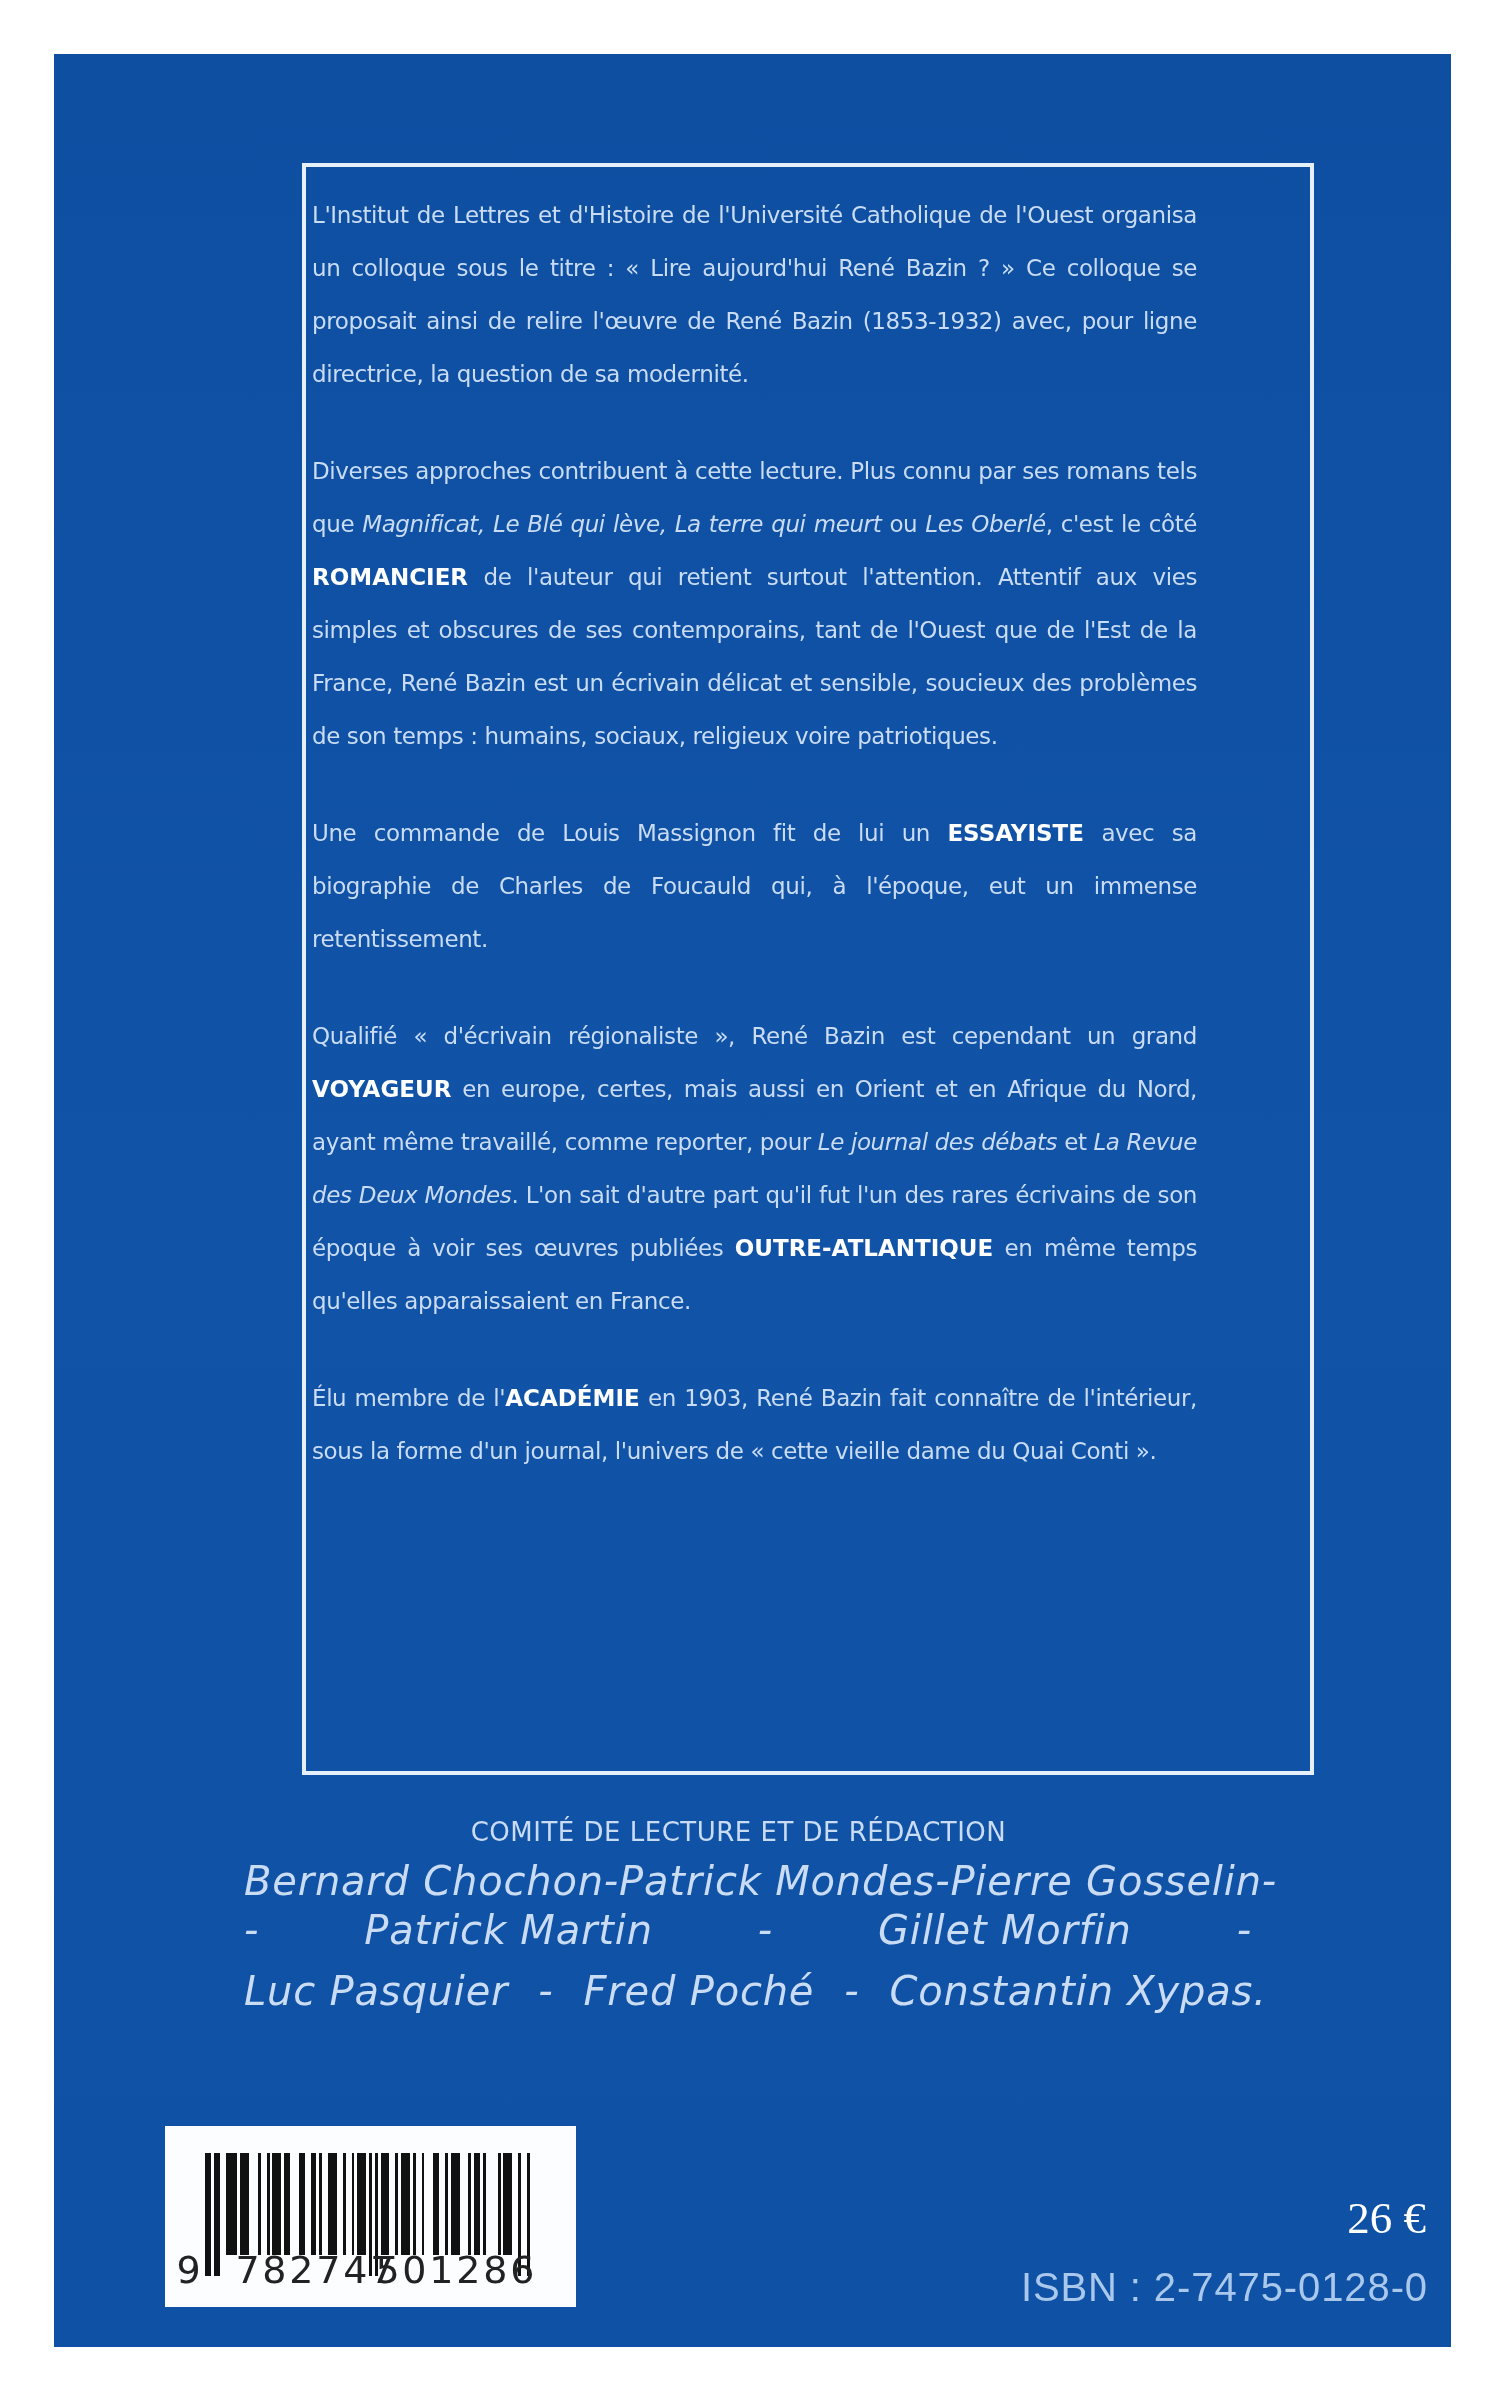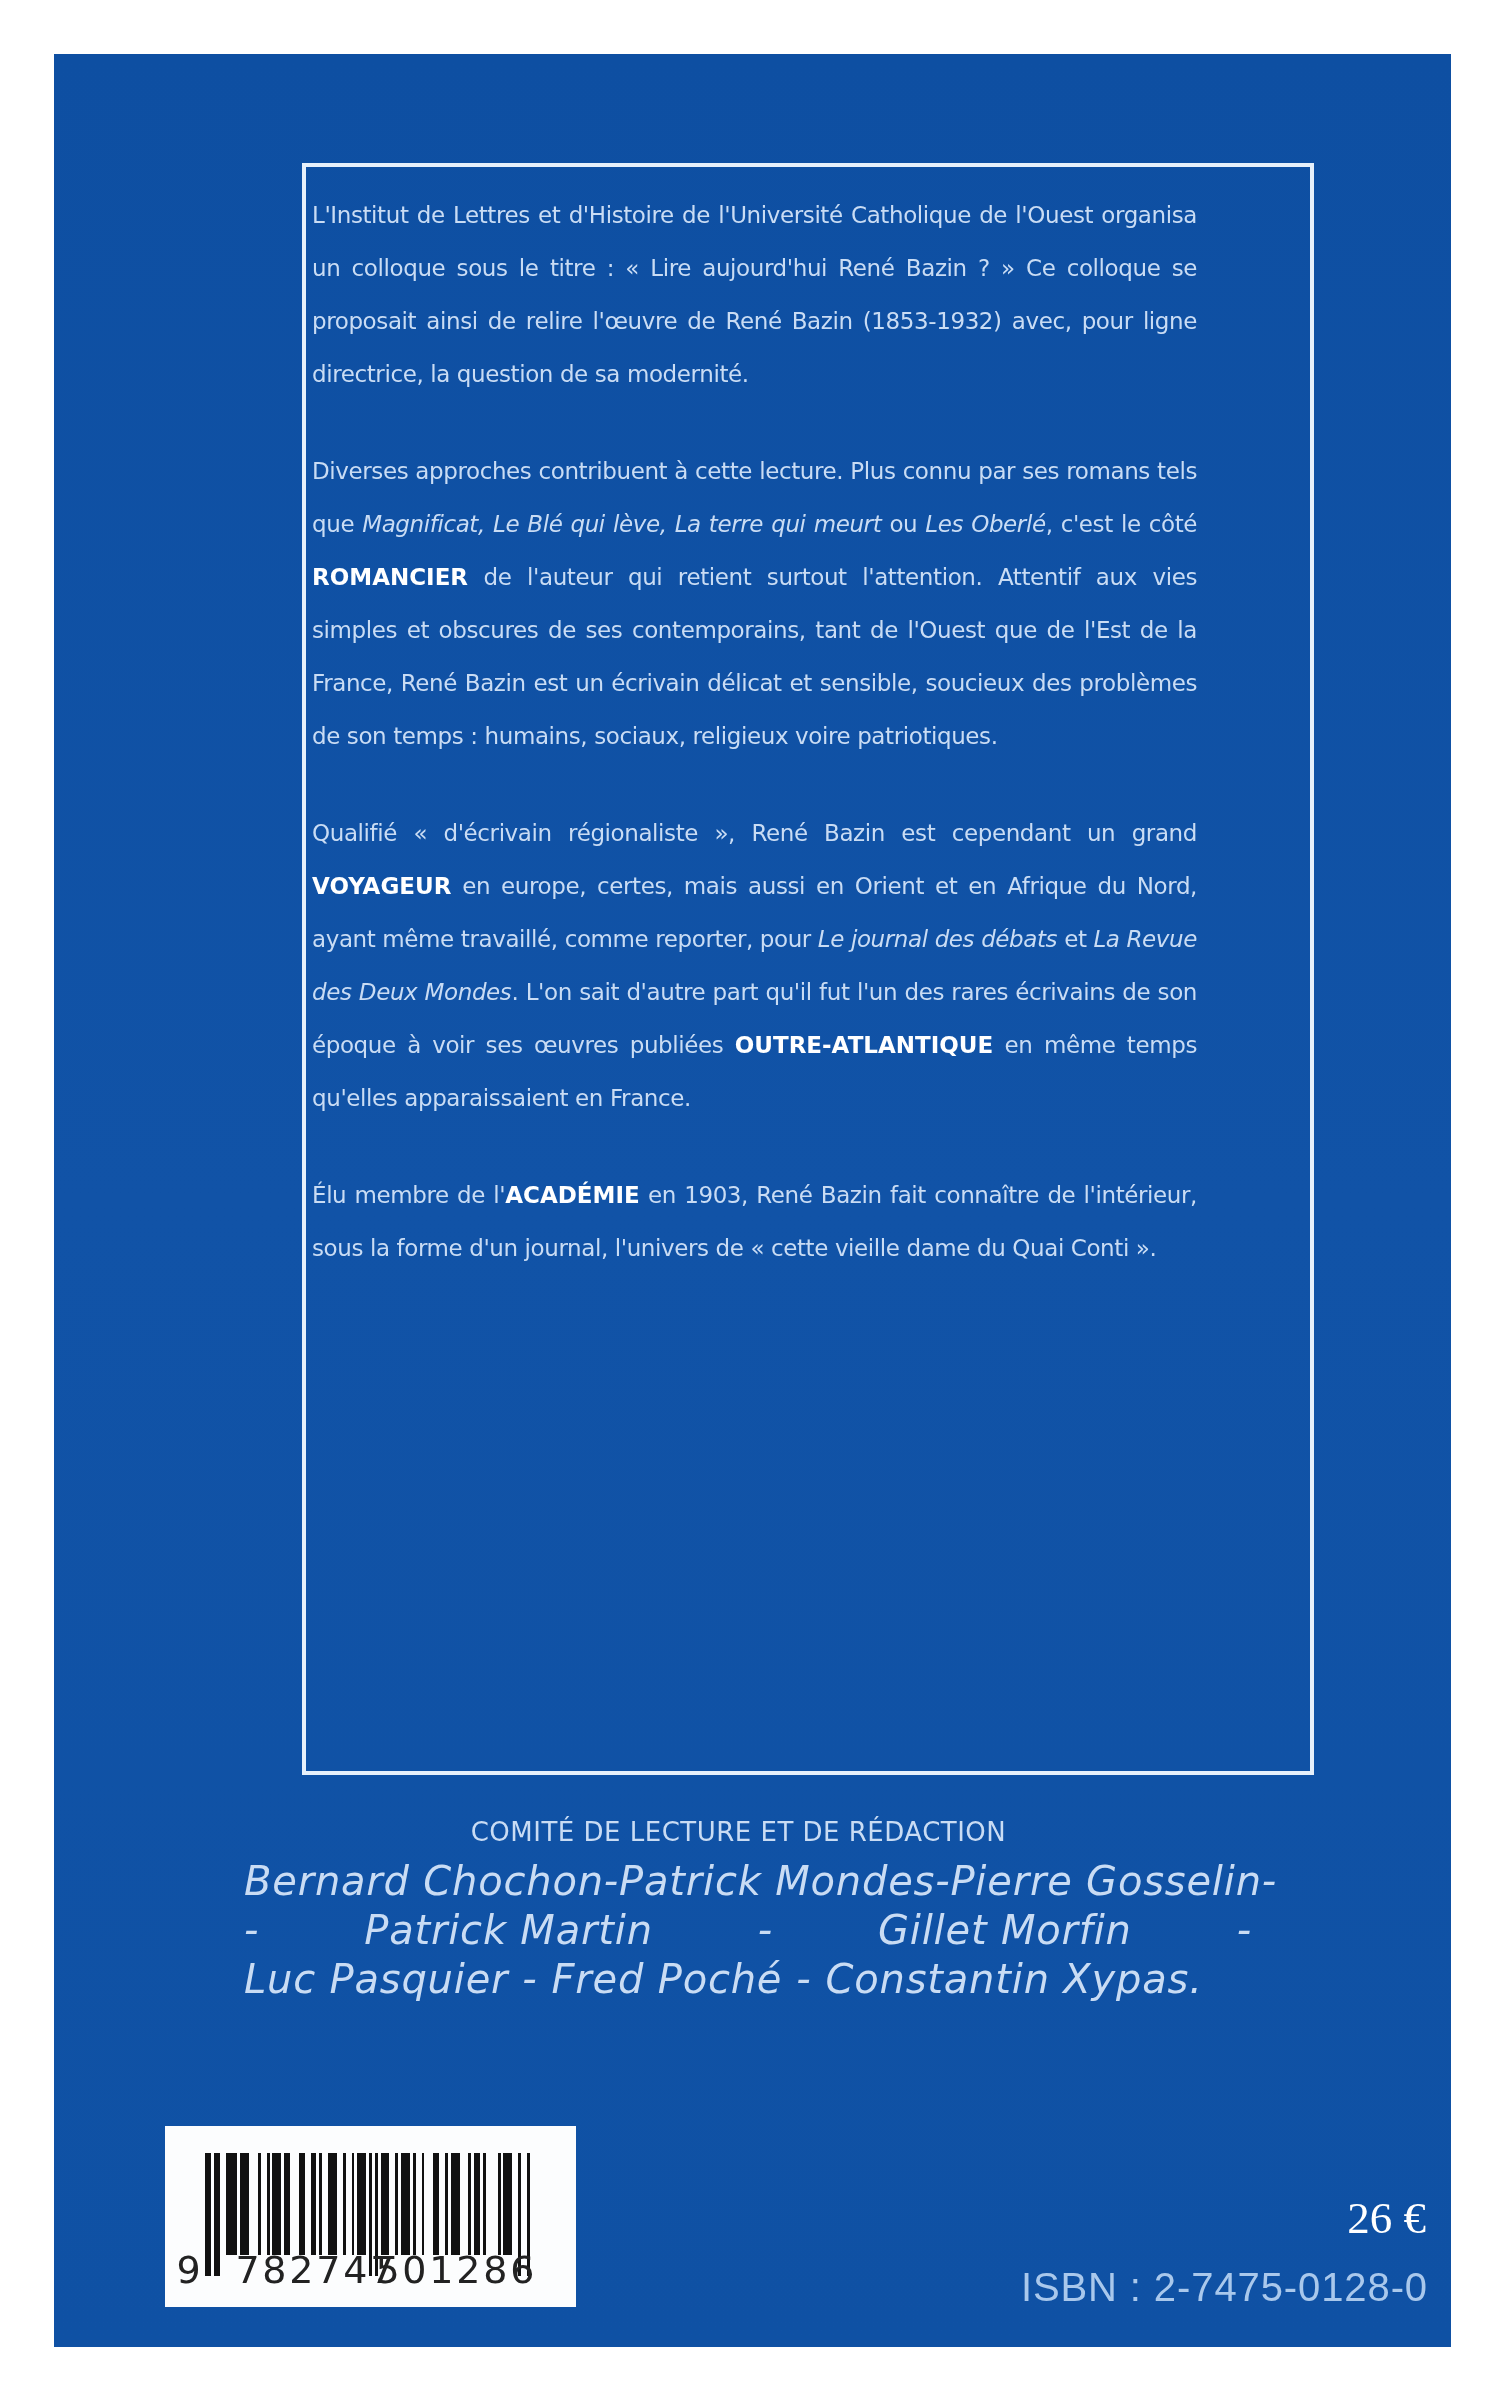--- a/index.html
+++ b/index.html
@@ -76,21 +76,22 @@
       text-align: justify;
       text-align-last: justify;
       font-style: italic;
       letter-spacing: 0.8px;
       white-space: nowrap;
       display: flex;
       justify-content: space-between;
     }
     .committee-line.last {
       justify-content: flex-start;
-      gap: 14px;
+      gap: 30px;
+      margin-top: 12px;
     }
     .barcode-box {
       position: absolute;
       left: 165px;
       top: 2126px;
       width: 411px;
       height: 181px;
       background: #fcfdfe;
     }
     .bars {
@@ -144,20 +145,21 @@
 </head>
 <body>
 
 <div class="cover">
   <div class="frame"></div>
 </div>
 
 <div class="blurb">
   <p><span>L'Institut de Lettres et d'Histoire de l'Université Catholique de l'Ouest organisa un colloque sous le titre : « Lire aujourd'hui René Bazin ? » Ce colloque se proposait ainsi de relire l'œuvre de René Bazin (1853-1932) avec, pour ligne directrice, la question de sa modernité.</span></p>
   <p><span>Diverses approches contribuent à cette lecture. Plus connu par ses romans tels que </span><em>Magnificat, Le Blé qui lève, La terre qui meurt</em><span> ou </span><em>Les Oberlé</em><span>, c'est le côté </span><strong>ROMANCIER</strong><span> de l'auteur qui retient surtout l'attention. Attentif aux vies simples et obscures de ses contemporains, tant de l'Ouest que de l'Est de la France, René Bazin est un écrivain délicat et sensible, soucieux des problèmes de son temps : humains, sociaux, religieux voire patriotiques.</span></p>
+  <p><span>Une commande de Louis Massignon fit de lui un </span><strong>ESSAYISTE</strong><span> avec sa biographie de Charles de Foucauld qui, à l'époque, eut un immense retentissement.</span></p>
   <p><span>Qualifié « d'écrivain régionaliste », René Bazin est cependant un grand </span><strong>VOYAGEUR</strong><span> en europe, certes, mais aussi en Orient et en Afrique du Nord, ayant même travaillé, comme reporter, pour </span><em>Le journal des débats</em><span> et </span><em>La Revue des Deux Mondes</em><span>. L'on sait d'autre part qu'il fut l'un des rares écrivains de son époque à voir ses œuvres publiées </span><strong>OUTRE-ATLANTIQUE</strong><span> en même temps qu'elles apparaissaient en France.</span></p>
   <p><span>Élu membre de l'</span><strong>ACADÉMIE</strong><span> en 1903, René Bazin fait connaître de l'intérieur, sous la forme d'un journal, l'univers de « cette vieille dame du Quai Conti ».</span></p>
 </div>
 
 <div class="committee">
   <div class="committee-title">COMITÉ DE LECTURE ET DE RÉDACTION</div>
   <div class="committee-line">
       <span>Bernard Chochon</span>
       <span>-</span>
       <span>Patrick Mondes</span>

